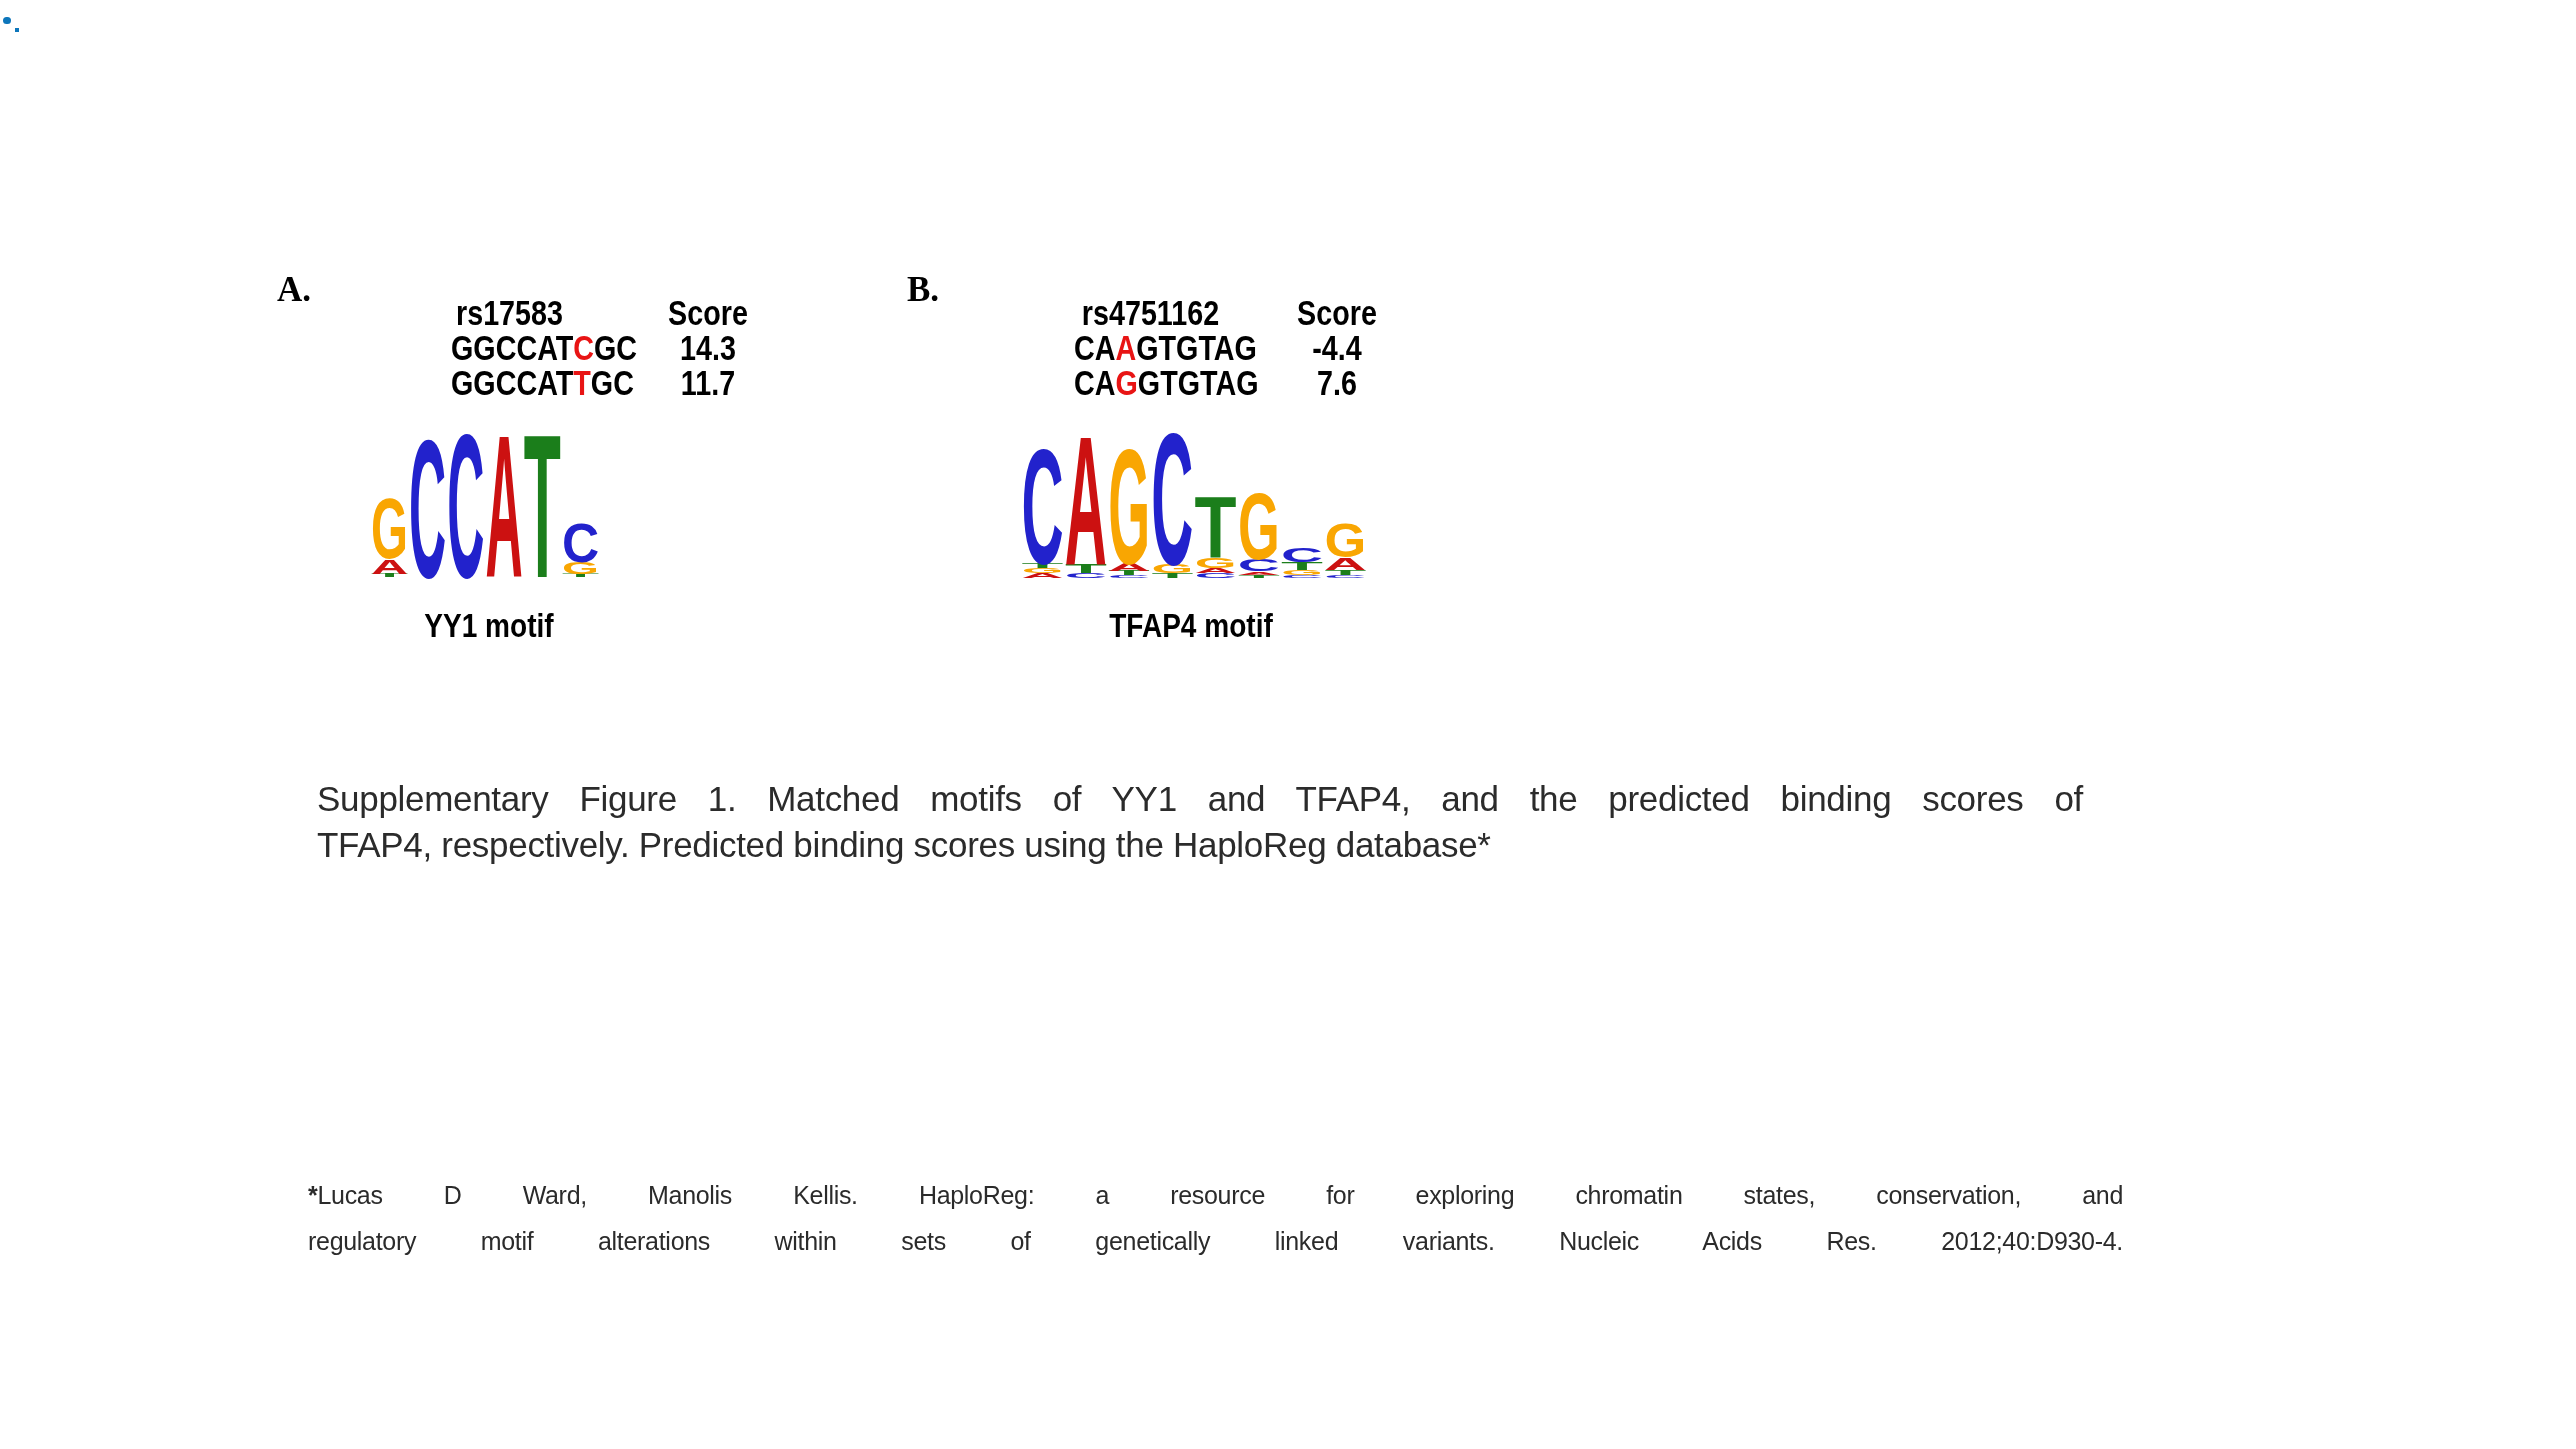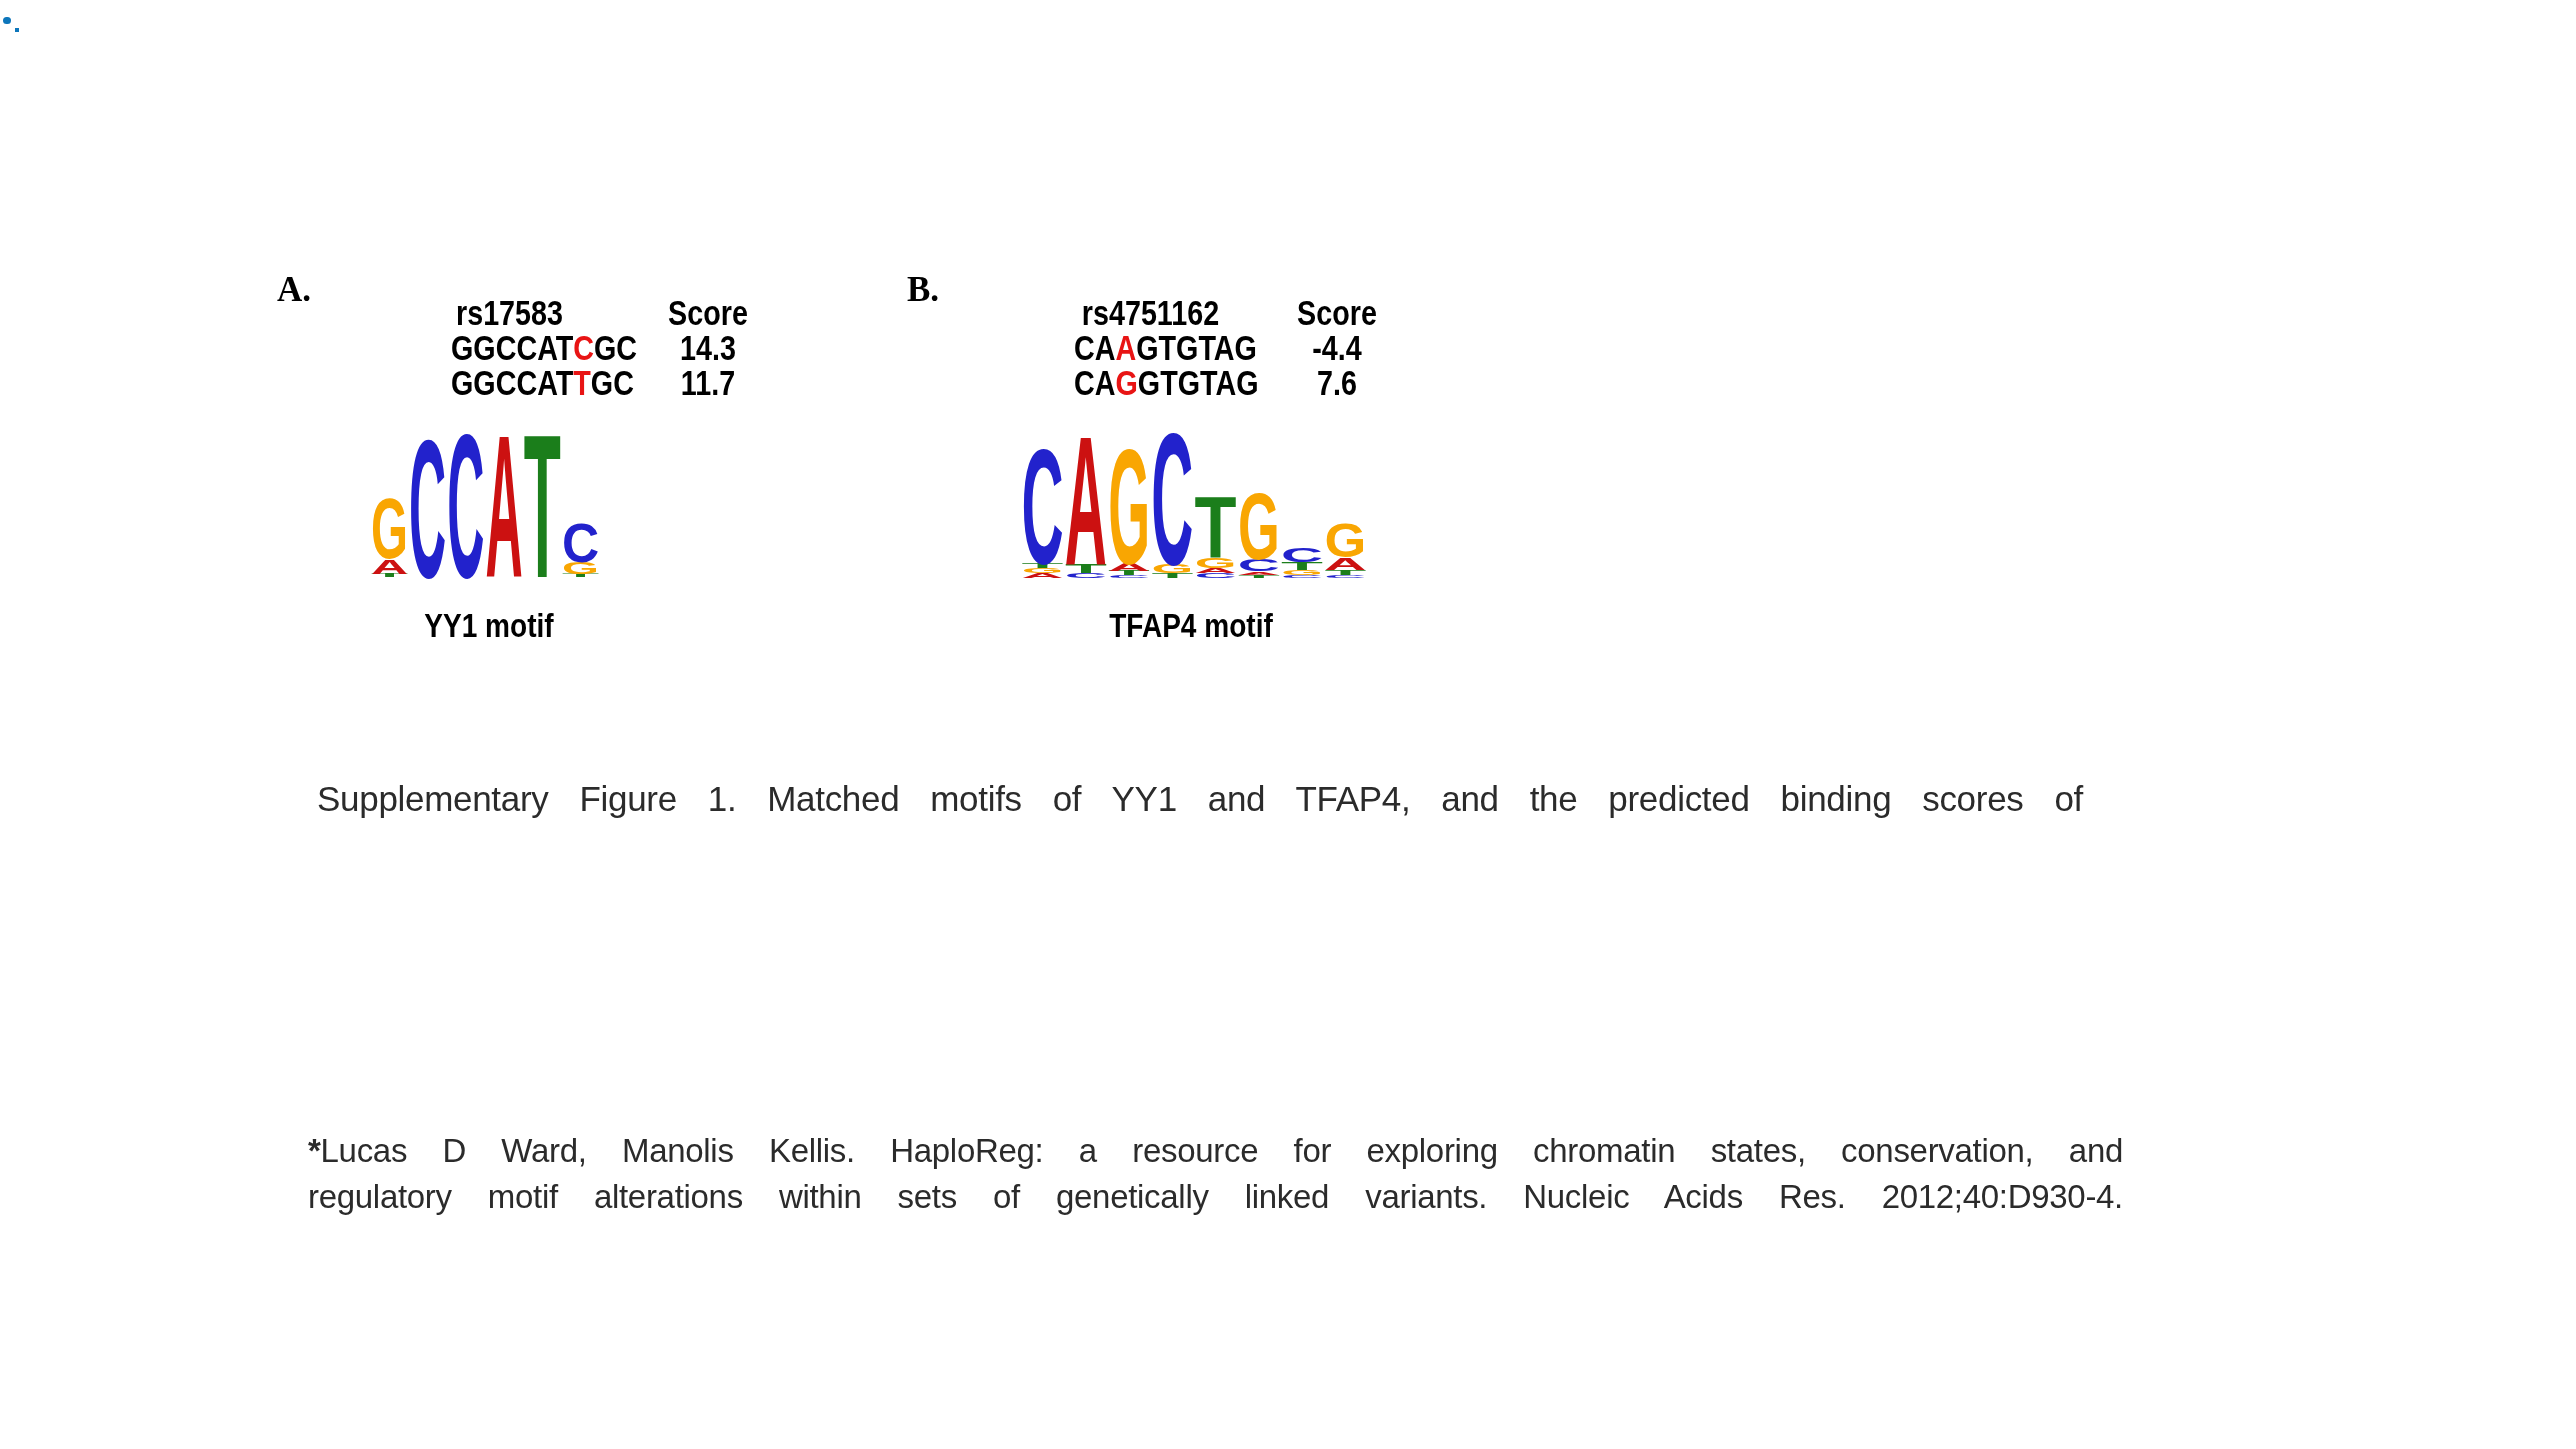--- a/index.html
+++ b/index.html
@@ -12,21 +12,21 @@
   .plabel{font-family:"Liberation Serif", serif;font-weight:bold;font-size:35px;}
   
   .tbl{font-weight:bold;font-size:35px;white-space:nowrap;transform:scaleX(0.82);
        transform-origin:left top;}
   .tblc{font-weight:bold;font-size:35px;white-space:nowrap;text-align:center;
         transform:scaleX(0.82);transform-origin:center top;}
   .motif-label{font-weight:bold;font-size:33px;text-align:center;white-space:nowrap;
         transform:scaleX(0.85);transform-origin:center top;}
   
   .cap{font-size:35px;line-height:46px;letter-spacing:-0.3px;color:#2b2b2b;}
-  .cit{font-size:33px;line-height:46px;letter-spacing:-0.3px;word-spacing:2.6px;color:#2b2b2b;}
+  .cit{font-size:25px;line-height:46px;letter-spacing:-0.3px;word-spacing:2.6px;color:#2b2b2b;margin-top:44px;}
   .jline{text-align:justify;text-align-last:justify;}
   .lline{text-align:left;}
   .bold{font-weight:bold;}
   .logo-box{overflow:visible;}
 </style>
 </head>
 <body>
 
 <div class="stage">
 
@@ -104,20 +104,21 @@
           <text transform="translate(504.4,240.1) scale(1.069,0.101)" text-anchor="middle" font-family="Liberation Sans, DejaVu Sans, sans-serif" font-weight="bold" font-size="100" fill="#1b7e1b">T</text>
           <text transform="translate(504.4,232.8) scale(0.906,0.268)" text-anchor="middle" font-family="Liberation Sans, DejaVu Sans, sans-serif" font-weight="bold" font-size="100" fill="#cc1111">A</text>
           <text transform="translate(504.4,213.2) scale(0.836,0.738)" text-anchor="middle" font-family="Liberation Sans, DejaVu Sans, sans-serif" font-weight="bold" font-size="100" fill="#f9a602">G</text>
         </svg></div>
 
     <div class="abs motif-label" style="left:1088px;top:607px;width:206px;">TFAP4 motif</div>
   </div>
 
   <div class="abs cap" style="left:317px;top:776px;width:1766px;">
     <div class="jline">Supplementary Figure 1. Matched motifs of YY1 and TFAP4, and the predicted binding scores of</div>
+    <div class="lline">TFAP4, respectively. Predicted binding scores using the HaploReg database*</div>
   </div>
 
   <div class="abs cit" style="left:308px;top:1128px;width:1815px;">
     <div class="jline"><span class="bold">*</span><span>Lucas D Ward, Manolis Kellis. HaploReg: a resource for exploring chromatin states, conservation, and</span></div>
     <div class="jline">regulatory motif alterations within sets of genetically linked variants. Nucleic Acids Res. 2012;40:D930-4.</div>
   </div>
 
 </div>
 
 

